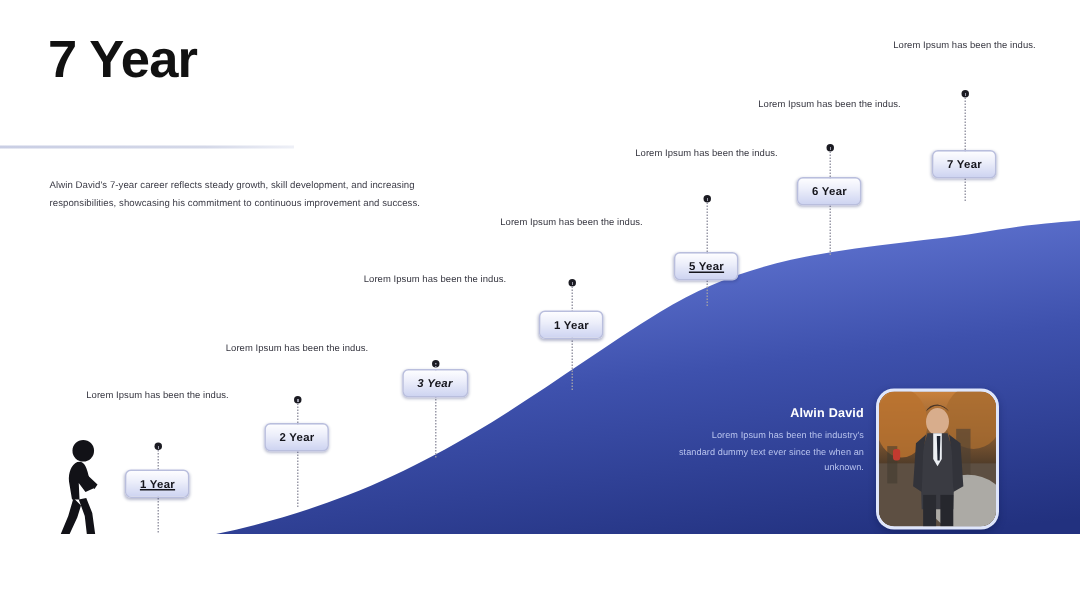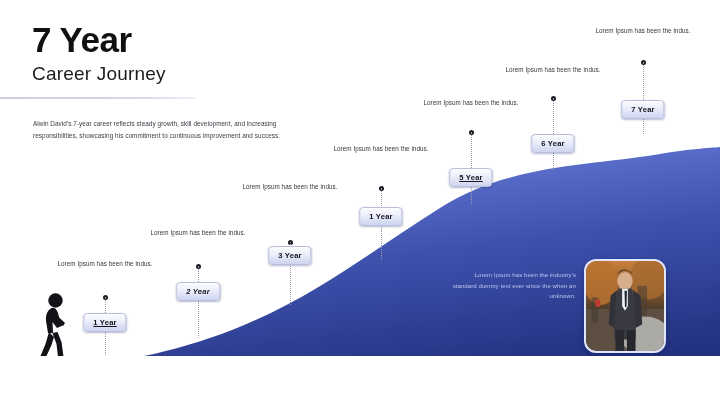--- a/index.html
+++ b/index.html
@@ -194,21 +194,20 @@
     <path d="M 0,368
              C 70,370 150,362 232,330
              C 318,296 372,250 440,208
              C 512,163 590,166 660,154
              C 690,149 708,148 720,147
              L 720,404 L 0,404 Z" fill="url(#waveGrad)"></path>
   </svg>
 
   <div id="heading-block">
     <h1 id="page-title">7 Year</h1>
-    <h2 id="page-subtitle">Career Journey</h2>
   </div>
   <div id="title-divider"></div>
   <p id="intro-paragraph">Alwin David's 7-year career reflects steady growth, skill development, and increasing responsibilities, showcasing his commitment to continuous improvement and success.</p>
 
   <svg id="walker" width="34" height="68" viewBox="0 0 34 68">
     <g fill="#121217">
       <circle cx="17.5" cy="8.5" r="7.2"></circle>
       <path d="M13.5 16 C 9.5 18, 7.5 23, 8 29 L 10 41 L 15 41 L 14.5 30
                L 19 36 L 24.5 33.5 L 21 25 C 20 20, 18.5 16.5, 15.5 15.8 Z"></path>
       <path d="M11 40 L 7.5 52 L 2.5 64 L 7.5 66 L 13.5 53 L 16 45 Z"></path>
@@ -221,55 +220,56 @@
       <div class="milestone" style="left: 105px; top: 0px;">
         <div class="ms-caption" style="top: 259px;">Lorem Ipsum has been the indus.</div>
         <div class="ms-dot" style="top: 295px;"></div>
         <div class="ms-line" style="top: 297px; height: 74px;"></div>
         <div class="ms-badge" style="top: 313px; text-decoration: underline;">1 Year</div>
       </div>
       <div class="milestone" style="left: 198px; top: 0px;">
         <div class="ms-caption" style="top: 228px;">Lorem Ipsum has been the indus.</div>
         <div class="ms-dot" style="top: 264px;"></div>
         <div class="ms-line" style="top: 266px; height: 72px;"></div>
-        <div class="ms-badge" style="top: 282px; font-style: italic;">2 Year</div>
+        <div class="ms-badge" style="top: 282px;">2 Year</div>
       </div>
       <div class="milestone" style="left: 290px; top: 0px;">
         <div class="ms-caption" style="top: 182px;">Lorem Ipsum has been the indus.</div>
         <div class="ms-dot" style="top: 240px;"></div>
         <div class="ms-line" style="top: 242px; height: 63px;"></div>
-        <div class="ms-badge" style="top: 246px;">3 Year</div>
+        <div class="ms-badge" style="top: 246px; font-style: italic;">3 Year</div>
       </div>
       <div class="milestone" style="left: 381px; top: 0px;">
         <div class="ms-caption" style="top: 144px;">Lorem Ipsum has been the indus.</div>
         <div class="ms-dot" style="top: 186px;"></div>
         <div class="ms-line" style="top: 188px; height: 72px;"></div>
         <div class="ms-badge" style="top: 207px;">1 Year</div>
       </div>
       <div class="milestone" style="left: 471px; top: 0px;">
         <div class="ms-caption" style="top: 98px;">Lorem Ipsum has been the indus.</div>
         <div class="ms-dot" style="top: 130px;"></div>
         <div class="ms-line" style="top: 132px; height: 72px;"></div>
         <div class="ms-badge" style="top: 168px; text-decoration: underline;">5 Year</div>
       </div>
       <div class="milestone" style="left: 553px; top: 0px;">
         <div class="ms-caption" style="top: 65px;">Lorem Ipsum has been the indus.</div>
         <div class="ms-dot" style="top: 96px;"></div>
         <div class="ms-line" style="top: 98px; height: 72px;"></div>
-        <div class="ms-badge" style="top: 134px;">6 Year</div>
+        <div class="ms-badge" style="top: 118px;">6 Year</div>
       </div>
       <div class="milestone" style="left: 643px; top: 0px;">
         <div class="ms-caption" style="top: 26px;">Lorem Ipsum has been the indus.</div>
         <div class="ms-dot" style="top: 60px;"></div>
         <div class="ms-line" style="top: 62px; height: 72px;"></div>
         <div class="ms-badge" style="top: 100px;">7 Year</div>
       </div>
     </div>
 
   <div id="profile-block">
+    <p id="profile-name">Alwin David</p>
     <p id="profile-desc">Lorem Ipsum has been the industry's standard dummy text ever since the when an unknown.</p>
   </div>
 
   <div id="profile-photo-frame">
     <svg id="profile-photo" viewBox="0 0 82 94" preserveAspectRatio="xMidYMid slice">
       <g clip-path="url(#photoClip)">
         <rect x="0" y="0" width="82" height="94" fill="#6d5436"></rect>
         <rect x="0" y="0" width="82" height="52" fill="url(#skyG)"></rect>
         <rect x="0" y="50" width="82" height="44" fill="#5d4f42"></rect>
         <ellipse cx="16" cy="22" rx="18" ry="24" fill="#b8722f" opacity="0.85"></ellipse>

